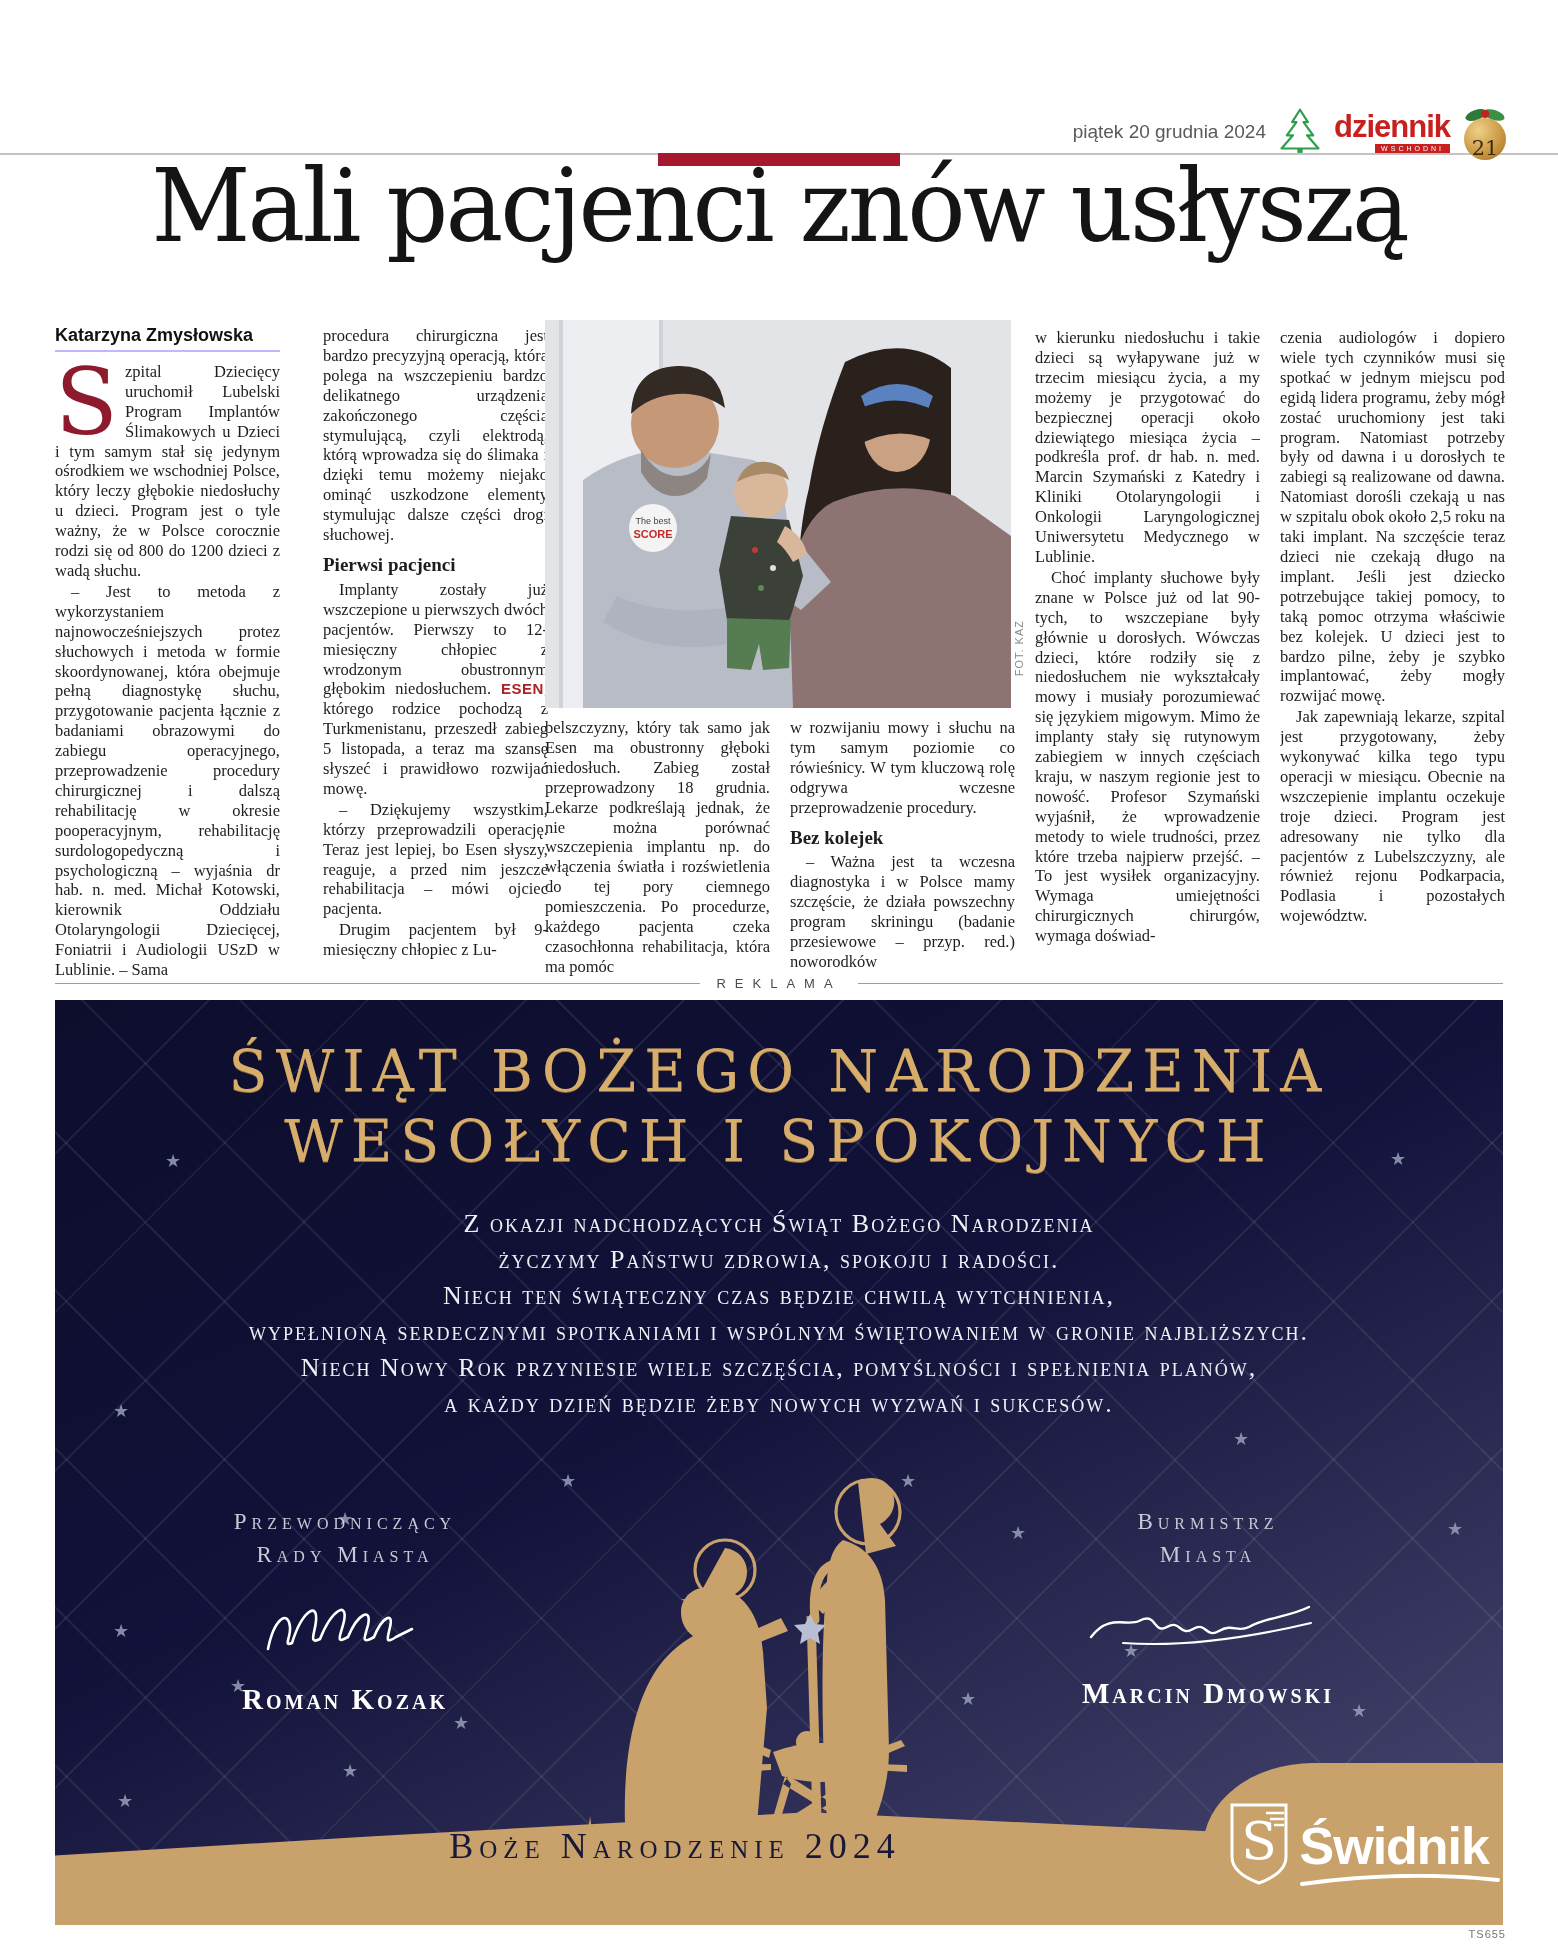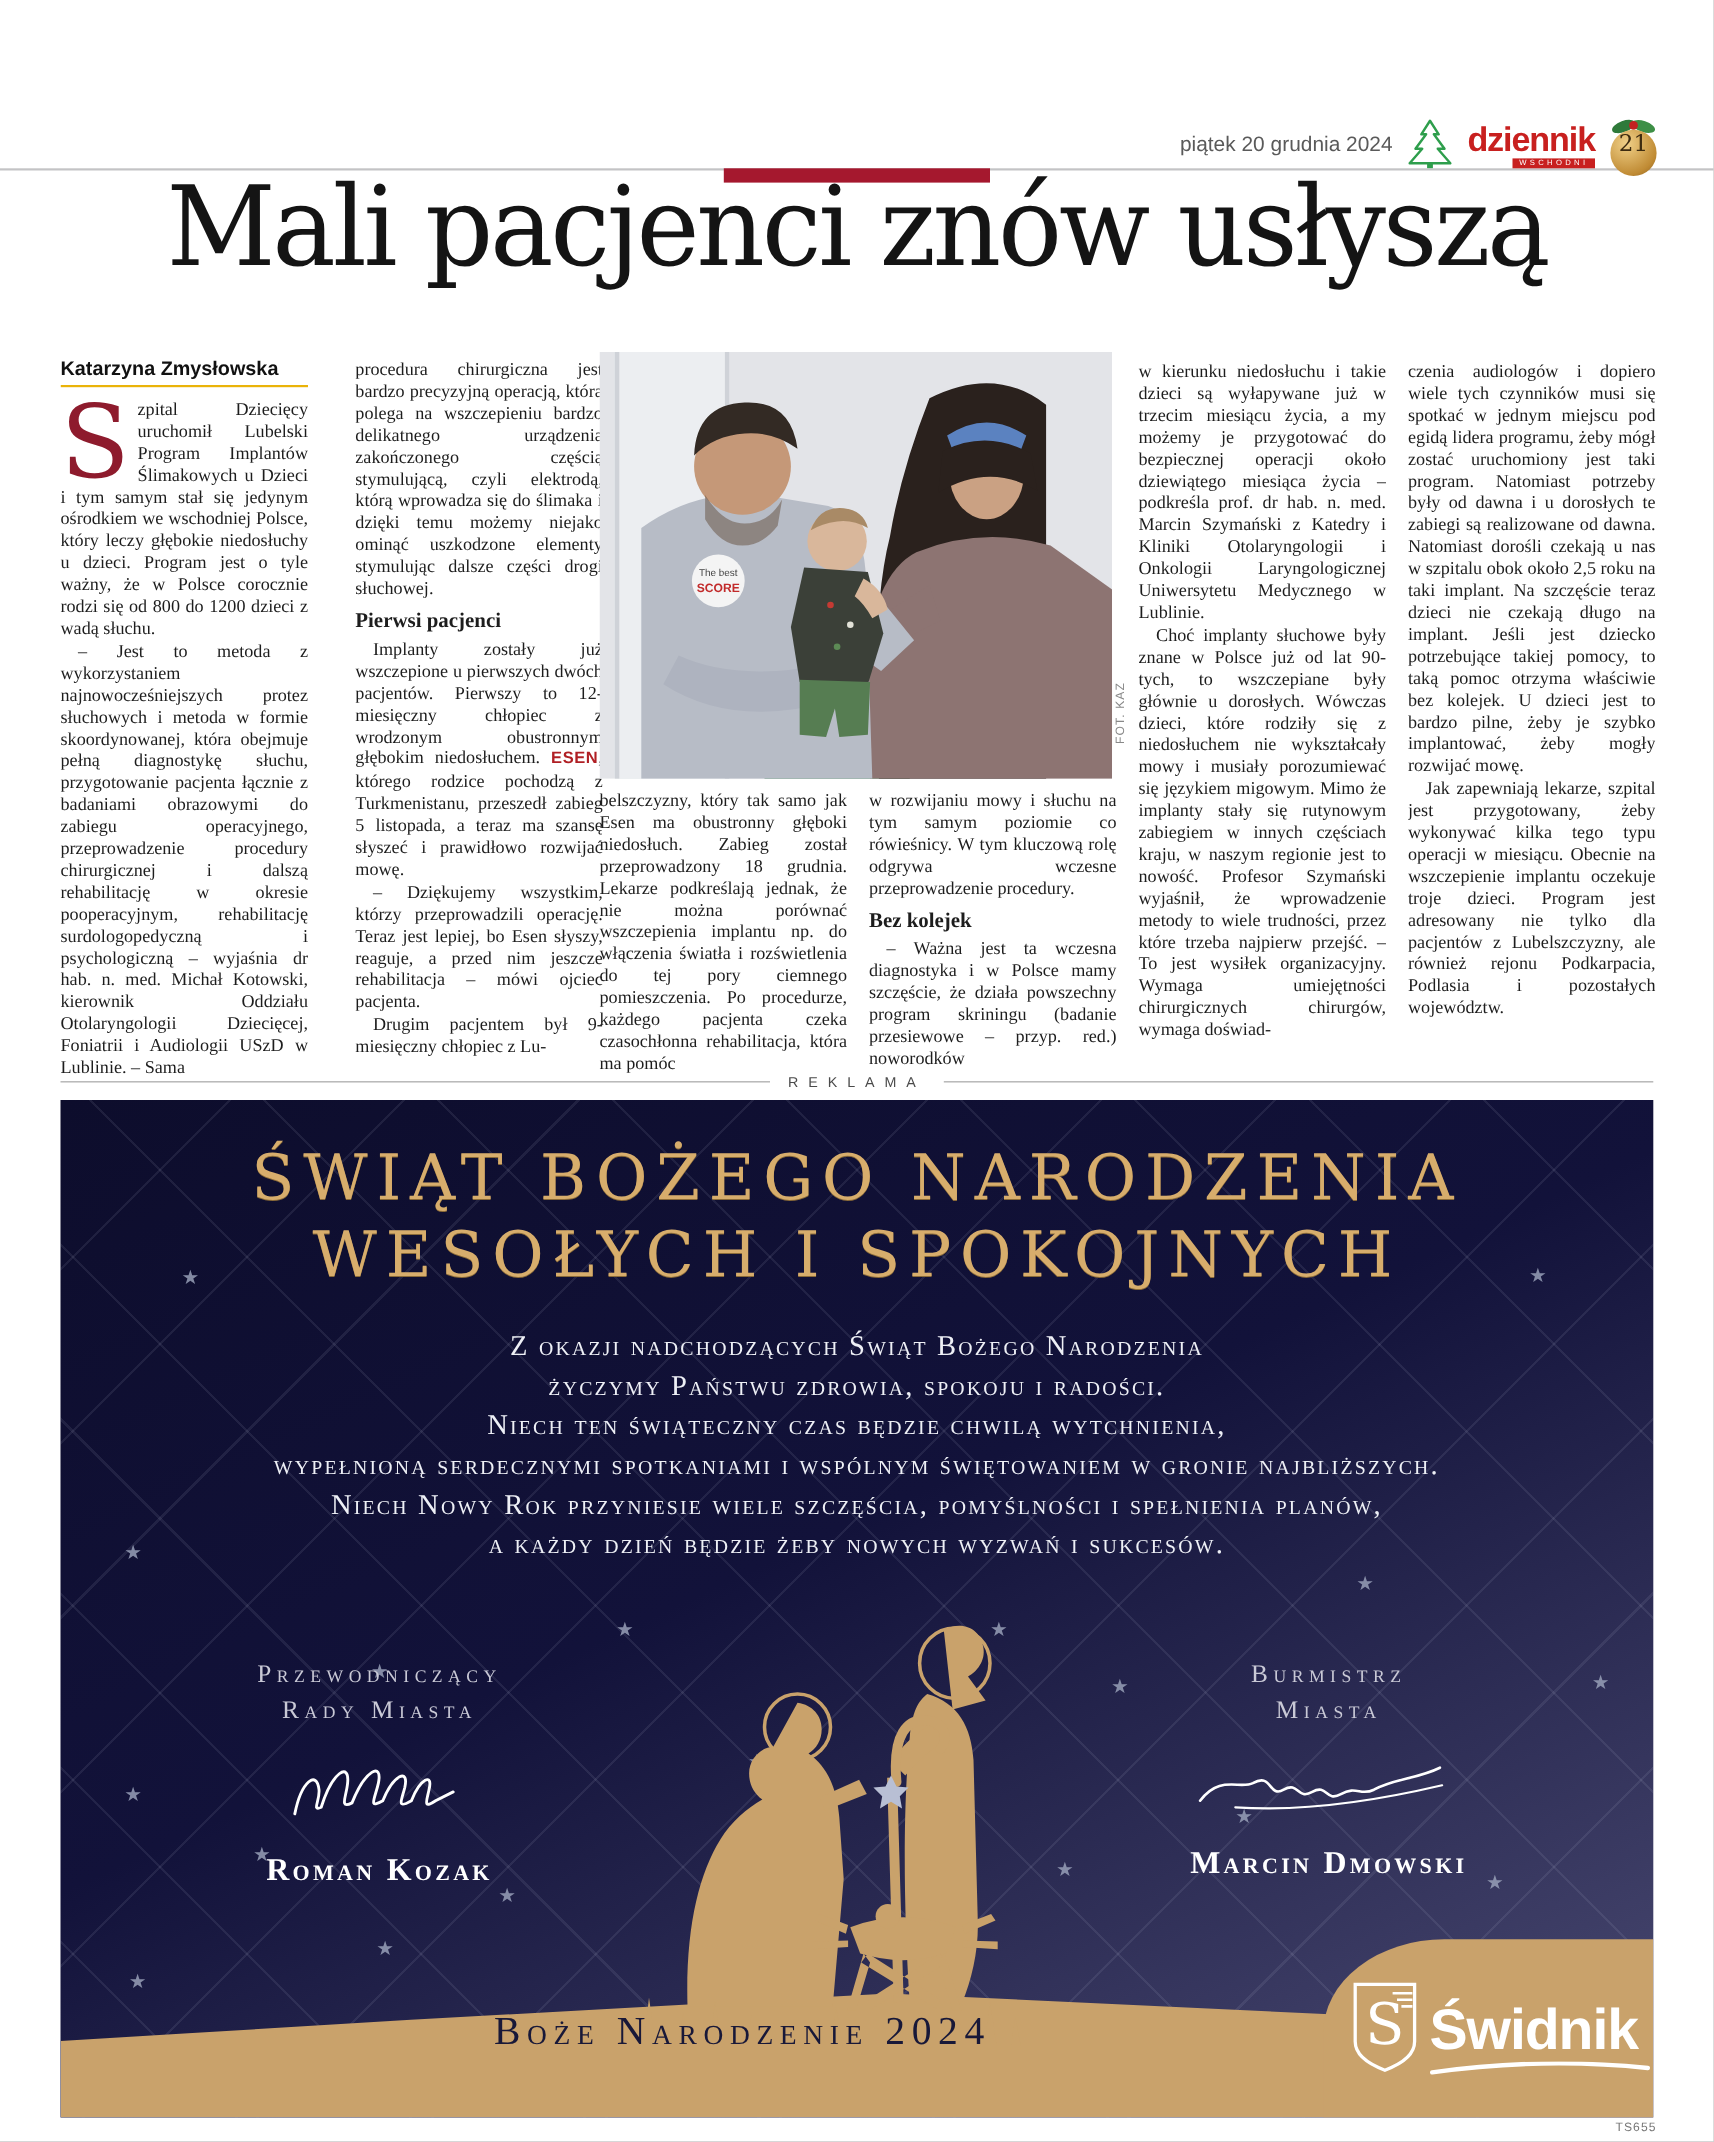--- a/index.html
+++ b/index.html
@@ -12,39 +12,39 @@
   .section-label { display:inline-block; background:#fff; padding:0 18px; font-size:25px; letter-spacing:13px; color:#3c3c3c; }
   .section-bar { position:absolute; top:153px; left:50%; transform:translateX(-50%); width:242px; height:13px; background:#a5182e; }
   .hdr-right { position:absolute; top:104px; right:50px; display:flex; align-items:center; gap:12px; }
   .hdr-date { font-size:19px; color:#5a5a5a; }
   .masthead { display:flex; flex-direction:column; align-items:flex-end; line-height:1; }
   .masthead-name { font-weight:bold; font-size:31px; letter-spacing:-1px; color:#c8201f; }
   .masthead-sub { margin-top:2px; background:#c8201f; color:#fff; font-size:7px; letter-spacing:3px; padding:1px 6px; }
   .bauble { position:relative; width:46px; height:56px; }
   .bauble-ball { position:absolute; bottom:0; left:2px; width:42px; height:42px; border-radius:50%;
                  background:radial-gradient(circle at 35% 30%, #f0d088, #c08b34 70%, #8a5d1c); 
-                 display:flex; align-items:flex-start; justify-content:center; }
+                 display:flex; align-items:flex-end; justify-content:center; }
   .bauble-num { font-family:"DejaVu Serif", serif; font-size:21px; color:#3d2b10; }
 
   
   .headline { position:absolute; top:150px; left:0; width:100%; text-align:center;
               font-family:"DejaVu Serif","Liberation Serif",serif; font-size:97px; color:#141414;
               letter-spacing:-3px; transform:scaleY(1.04); }
   .kicker { position:absolute; top:258px; left:50%; transform:translateX(-50%); width:1370px;
             text-align:center; font-size:26px; line-height:31px; color:#3f3f3f; }
   .kicker-label { color:#a5182e; font-weight:bold; }
 
   
   .article { position:absolute; top:320px; left:55px; width:1450px; height:656px; overflow:hidden; }
   .col { position:absolute; width:225px; font-family:"Liberation Serif", serif; font-size:16.5px;
          line-height:19.9px; color:#1d1d1d; text-align:justify; overflow:hidden; }
   .col p { margin-bottom:1px; }
   .col p.ind { text-indent:16px; }
   .byline { display:block; font-family:"Liberation Sans", sans-serif; font-weight:bold; font-size:18px;
-            color:#111; border-bottom:2px solid #eab308; padding-bottom:4px; margin-bottom:10px; }
+            color:#111; border-bottom:2px solid #c4b5fd; padding-bottom:4px; margin-bottom:10px; }
   .dropcap { float:left; font-family:"DejaVu Serif", serif; font-size:92px; line-height:74px;
              color:#8e1b2d; padding:4px 7px 0 0; }
   .subhead { font-family:"Liberation Serif", serif; font-weight:bold; font-size:19px; margin:10px 0 5px; text-align:left; }
   .hl-red { color:#b01f24; font-weight:bold; font-family:"Liberation Sans", sans-serif; font-size:15px; letter-spacing:0.5px; }
   .photo { position:absolute; left:490px; top:0; width:466px; height:388px; }
   .photo-credit { position:absolute; left:958px; top:300px; font-size:11px; color:#888;
                   writing-mode:vertical-rl; transform:rotate(180deg); letter-spacing:1px; font-family:"Liberation Sans",sans-serif; }
   .c1 { left:0; top:6px; height:650px; }
   .c2 { left:245px; top:6px; height:650px;margin-left:23px; }
   .c3 { left:490px; top:398px; height:258px; }

